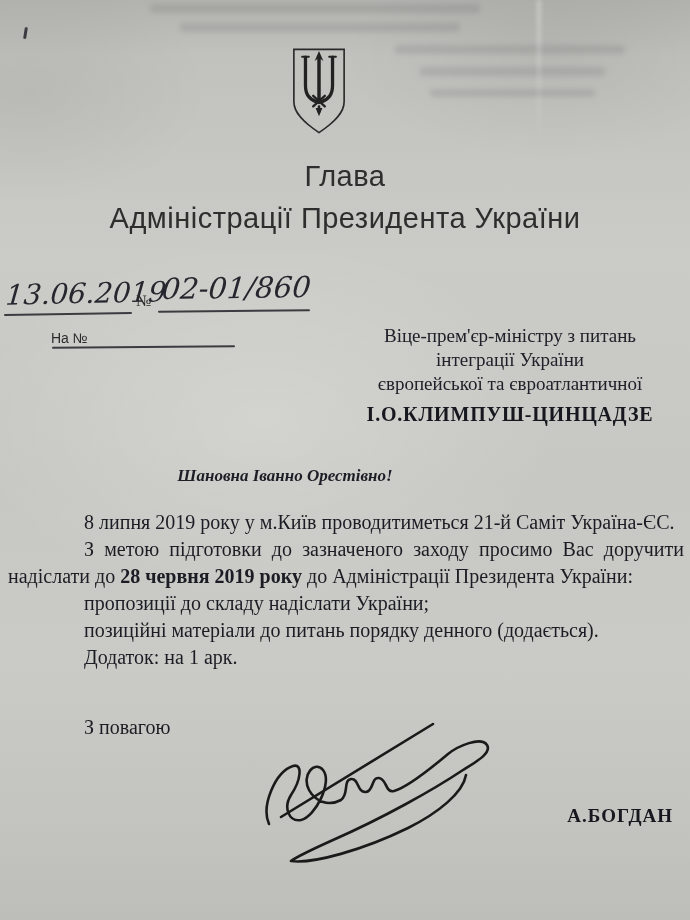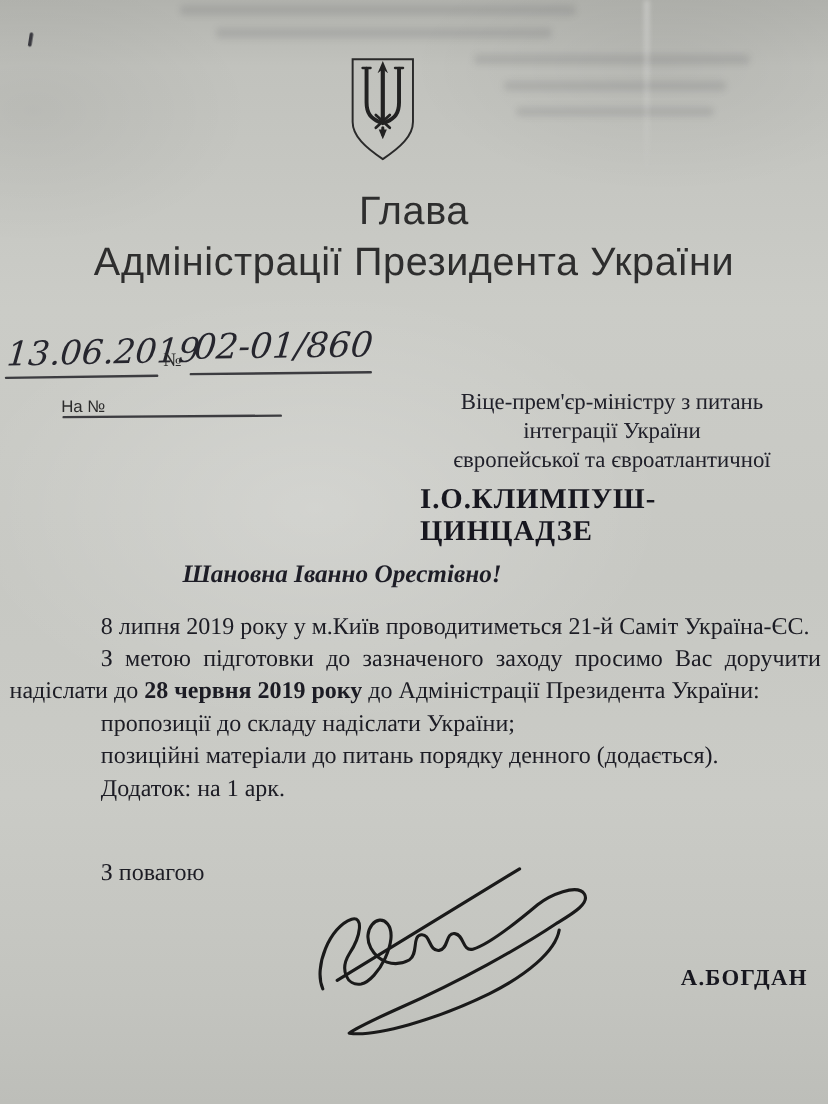--- a/index.html
+++ b/index.html
@@ -39,21 +39,21 @@
     transform: rotate(9deg);
     filter: blur(0.4px);
   }
 
   .emblem { position: absolute; left: 290px; top: 45px; width: 58px; height: 92px; }
 
   .letter-title {
     position: absolute; left: 0; top: 155px; width: 690px;
     text-align: center;
     font-family: "Liberation Sans", sans-serif;
-    font-size: 33px; line-height: 42px; font-weight: 400;
+    font-size: 29px; line-height: 42px; font-weight: 400;
     color: #2e2e2e;
     letter-spacing: 0.5px;
     filter: blur(0.2px);
   }
 
   .hand {
     font-family: "DejaVu Serif", serif;
     font-style: italic;
     color: #26262e;
     white-space: nowrap;
@@ -86,29 +86,29 @@
 
   .addressee {
     position: absolute; left: 358px; top: 312px; width: 304px;
     text-align: center;
     font-size: 19px; line-height: 24px;
     color: #20202a;
     margin-top: 12px;
   }
   .addressee-name {
     position: absolute; left: 350px; top: 403px; width: 320px;
-    text-align: left;
-    font-size: 24px; font-weight: bold; letter-spacing: 0.8px;
+    text-align: center;
+    font-size: 20px; font-weight: bold; letter-spacing: 0.8px;
     color: #17171f;
   }
 
   .salutation {
     position: absolute; left: 0; top: 466px; width: 570px;
     text-align: center;
-    font-size: 21px; font-weight: bold; font-style: italic;
+    font-size: 17px; font-weight: bold; font-style: italic;
     color: #1d1d26;
   }
 
   .body-text {
     position: absolute; left: 8px; top: 509px; width: 676px;
     font-size: 20px; line-height: 27px;
     color: #1c1c24;
   }
   .body-text p { margin: 0; }
   .indent { text-indent: 76px; }

